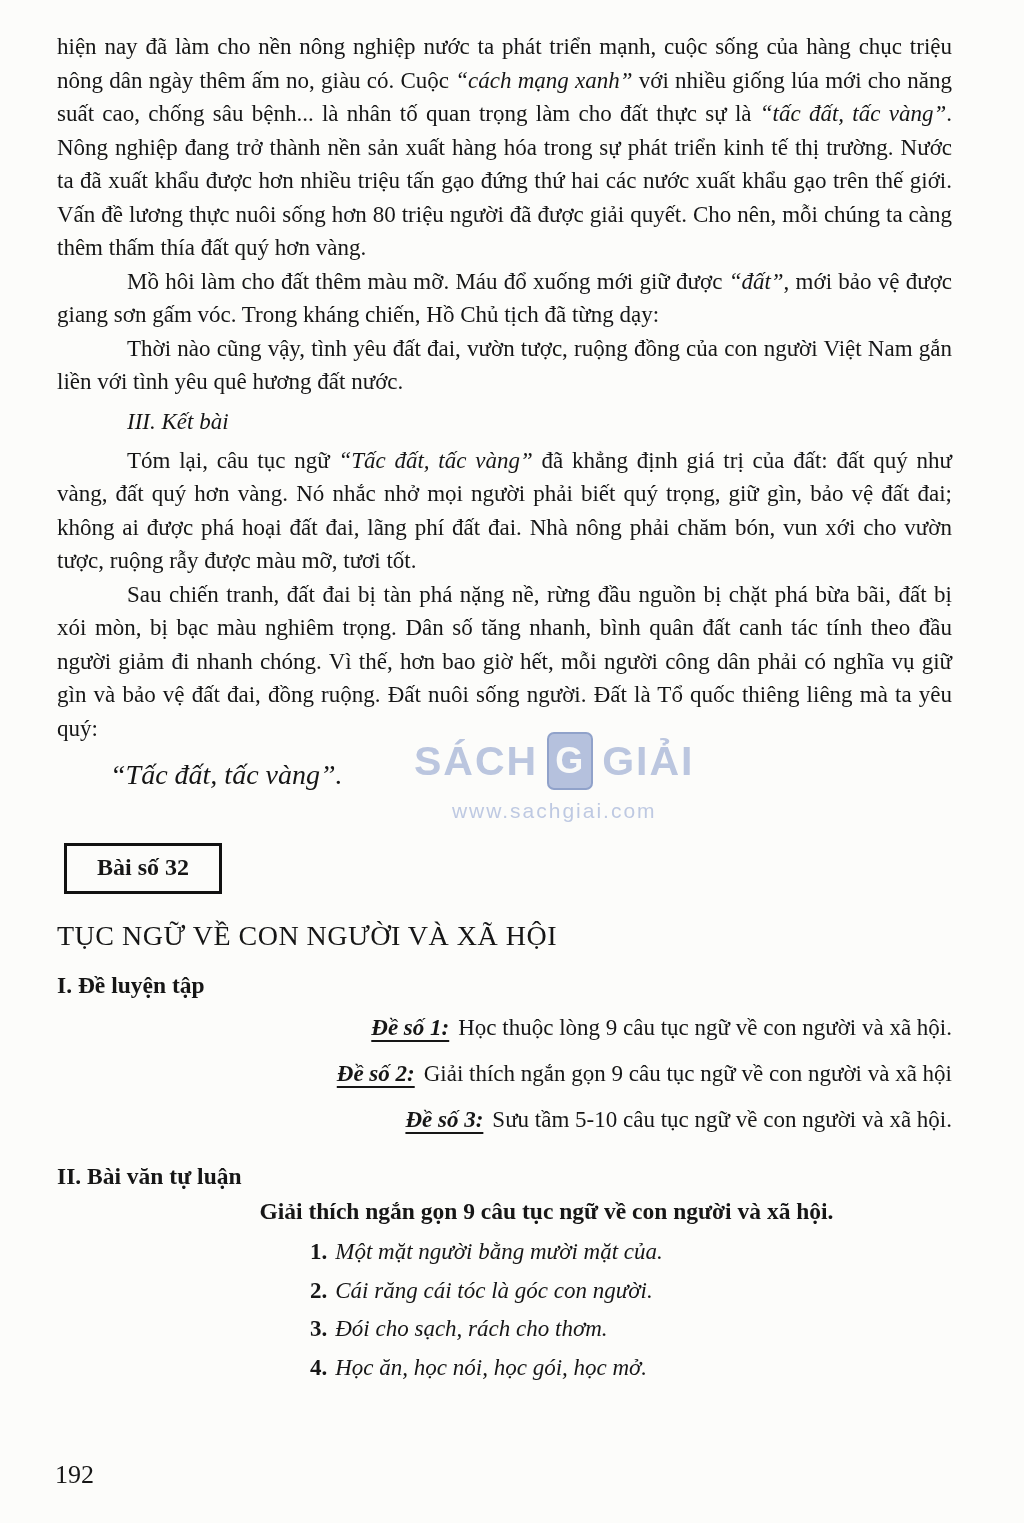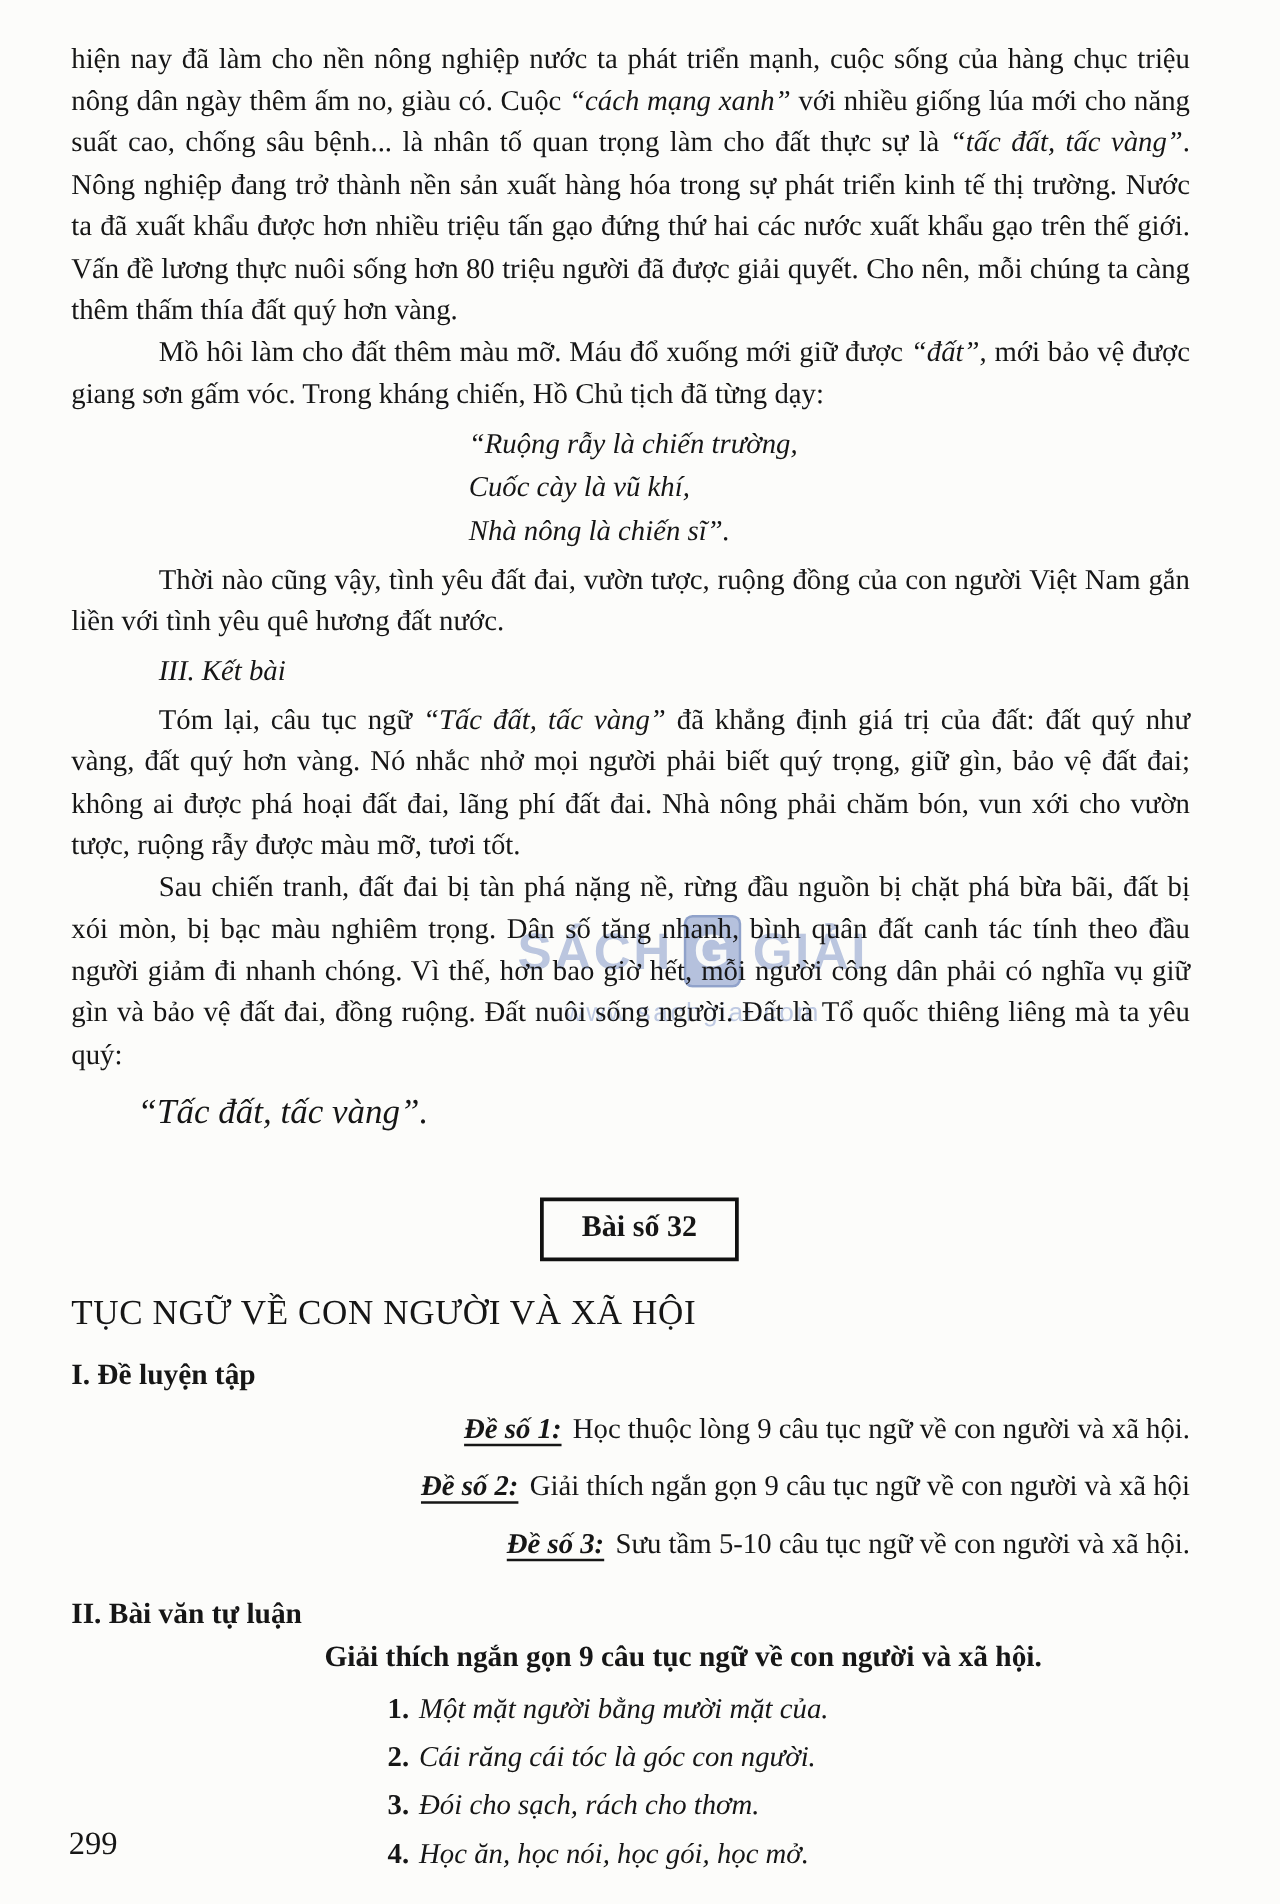--- a/index.html
+++ b/index.html
@@ -27,21 +27,21 @@
   }
   .kb-heading {
     font-style: italic; font-size: 23px;
     margin: 10px 0 9px 0; text-indent: 70px;
   }
   .gap8 { margin-top: 8px; }
   .closing-quote {
     font-style: italic; font-size: 28px;
     margin: 14px 0 0 53px;
   }
-  .lesson-box-wrap { margin-top: 52px; text-align: center; }
+  .lesson-box-wrap { margin-top: 52px; text-align: left; }
   .lesson-box {
     display: inline-block;
     border: 3px solid #111;
     padding: 8px 30px 10px 30px;
     font-weight: bold; font-size: 24px;
     transform: translateX(7px);
   }
   .lesson-title {
     margin-top: 26px; text-align: left;
     font-size: 28px; letter-spacing: 0.5px;
@@ -114,25 +114,20 @@
     </div>
     <div class="wm-site">www.sachgiai.com</div>
   </div>
 
   <div class="content">
 
     <p class="body"><span>hiện nay đã làm cho nền nông nghiệp nước ta phát triển mạnh, cuộc sống của hàng chục triệu nông dân ngày thêm ấm no, giàu có. Cuộc </span><em class="q">“cách mạng xanh”</em><span> với nhiều giống lúa mới cho năng suất cao, chống sâu bệnh... là nhân tố quan trọng làm cho đất thực sự là </span><em class="q">“tấc đất, tấc vàng”</em><span>. Nông nghiệp đang trở thành nền sản xuất hàng hóa trong sự phát triển kinh tế thị trường. Nước ta đã xuất khẩu được hơn nhiều triệu tấn gạo đứng thứ hai các nước xuất khẩu gạo trên thế giới. Vấn đề lương thực nuôi sống hơn 80 triệu người đã được giải quyết. Cho nên, mỗi chúng ta càng thêm thấm thía đất quý hơn vàng.</span></p>
 
     <p class="body indent"><span>Mồ hôi làm cho đất thêm màu mỡ. Máu đổ xuống mới giữ được </span><em class="q">“đất”</em><span>, mới bảo vệ được giang sơn gấm vóc. Trong kháng chiến, Hồ Chủ tịch đã từng dạy:</span></p>
 
-    <div class="verse">
-      <div>“Ruộng rẫy là chiến trường,</div>
-      <div>Cuốc cày là vũ khí,</div>
-      <div>Nhà nông là chiến sĩ”.</div>
-    </div>
 
     <p class="body indent">Thời nào cũng vậy, tình yêu đất đai, vườn tược, ruộng đồng của con người Việt Nam gắn liền với tình yêu quê hương đất nước.</p>
 
     <div class="kb-heading">III. Kết bài</div>
 
     <p class="body indent"><span>Tóm lại, câu tục ngữ </span><em class="q">“Tấc đất, tấc vàng”</em><span> đã khẳng định giá trị của đất: đất quý như vàng, đất quý hơn vàng. Nó nhắc nhở mọi người phải biết quý trọng, giữ gìn, bảo vệ đất đai; không ai được phá hoại đất đai, lãng phí đất đai. Nhà nông phải chăm bón, vun xới cho vườn tược, ruộng rẫy được màu mỡ, tươi tốt.</span></p>
 
     <p class="body indent gap8">Sau chiến tranh, đất đai bị tàn phá nặng nề, rừng đầu nguồn bị chặt phá bừa bãi, đất bị xói mòn, bị bạc màu nghiêm trọng. Dân số tăng nhanh, bình quân đất canh tác tính theo đầu người giảm đi nhanh chóng. Vì thế, hơn bao giờ hết, mỗi người công dân phải có nghĩa vụ giữ gìn và bảo vệ đất đai, đồng ruộng. Đất nuôi sống người. Đất là Tổ quốc thiêng liêng mà ta yêu quý:</p>
 
     <div class="closing-quote">“Tấc đất, tấc vàng”.</div>
@@ -157,15 +152,15 @@
 
     <div class="proverb-list">
       <div class="proverb"><span class="pv-num">1.</span><span class="pv-text">Một mặt người bằng mười mặt của.</span></div>
       <div class="proverb"><span class="pv-num">2.</span><span class="pv-text">Cái răng cái tóc là góc con người.</span></div>
       <div class="proverb"><span class="pv-num">3.</span><span class="pv-text">Đói cho sạch, rách cho thơm.</span></div>
       <div class="proverb"><span class="pv-num">4.</span><span class="pv-text">Học ăn, học nói, học gói, học mở.</span></div>
     </div>
 
   </div>
 
-  <div class="page-number">299</div>
+  <div class="page-number">192</div>
 
 </div>
 
 </body></html>

